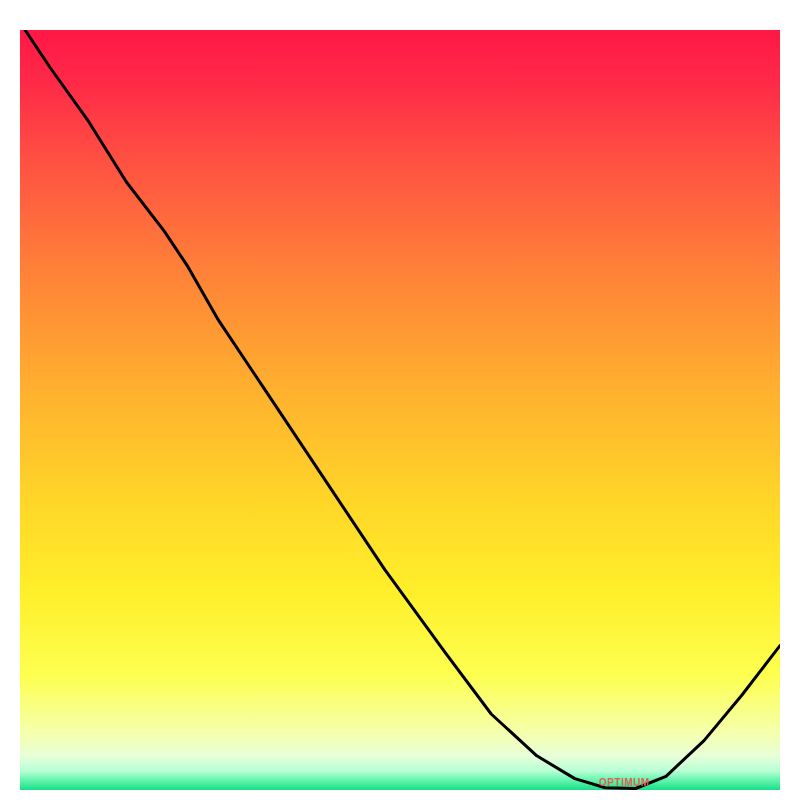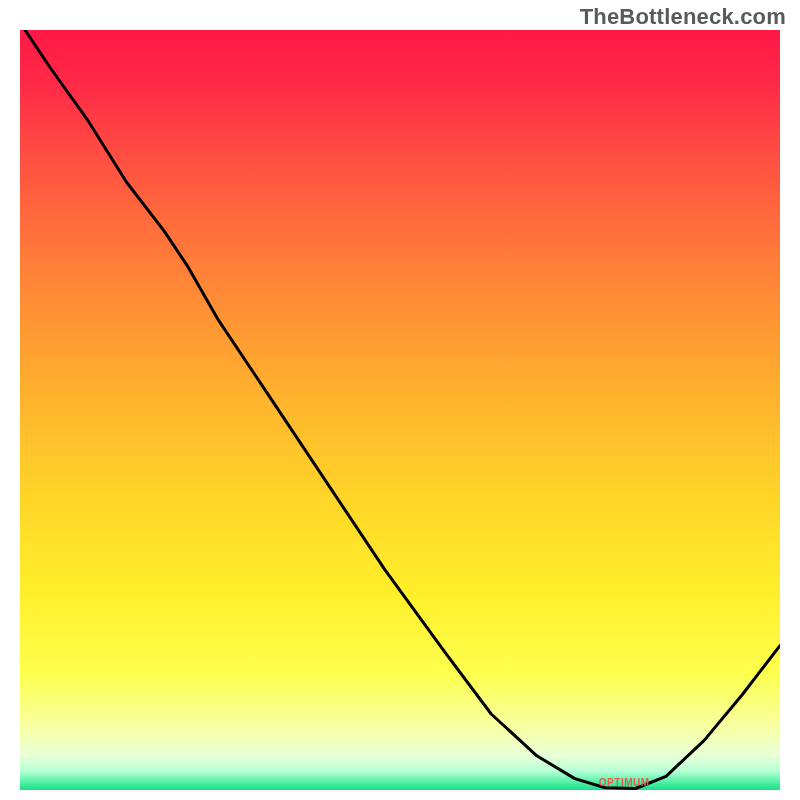--- a/index.html
+++ b/index.html
@@ -41,21 +41,20 @@
     letter-spacing: 0.5px;
     user-select: none;
     transform: translate(-50%, -50%);
     white-space: nowrap;
   }
 </style>
 </head>
 <body>
 
 <div class="container">
-  <div class="watermark">TheBottleneck.com</div>
 
   <div class="plot-area">
     <svg id="chart-svg" width="760" height="760" viewBox="0 0 760 760">
       <defs>
         <linearGradient id="bg-grad" x1="0" y1="0" x2="0" y2="1">
             <stop offset="0.00%" stop-color="#ff1846"></stop>
             <stop offset="7.00%" stop-color="#ff2a47"></stop>
             <stop offset="17.00%" stop-color="#ff5042"></stop>
             <stop offset="32.00%" stop-color="#ff8238"></stop>
             <stop offset="48.00%" stop-color="#ffb22e"></stop>

